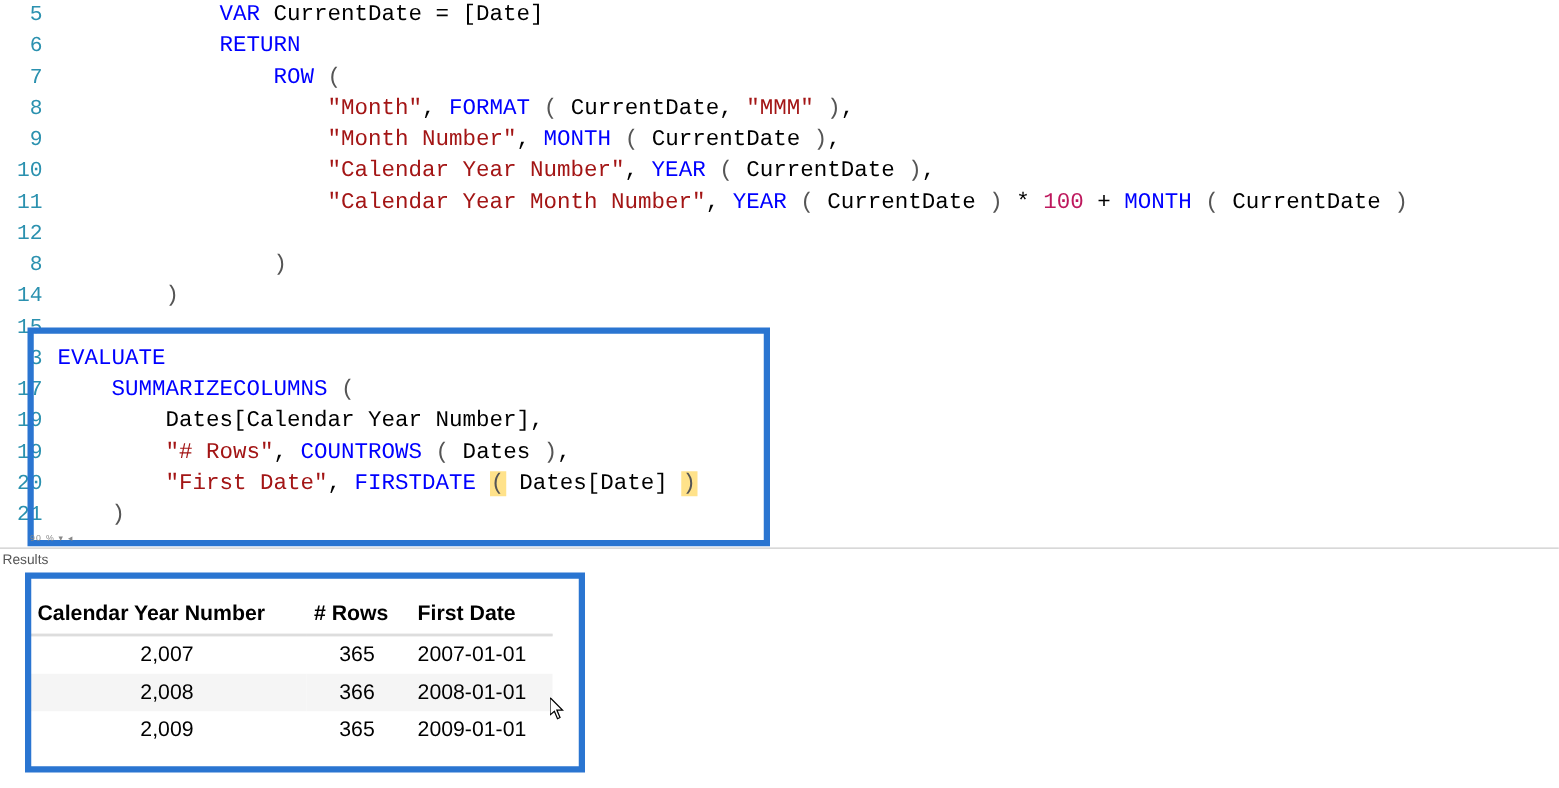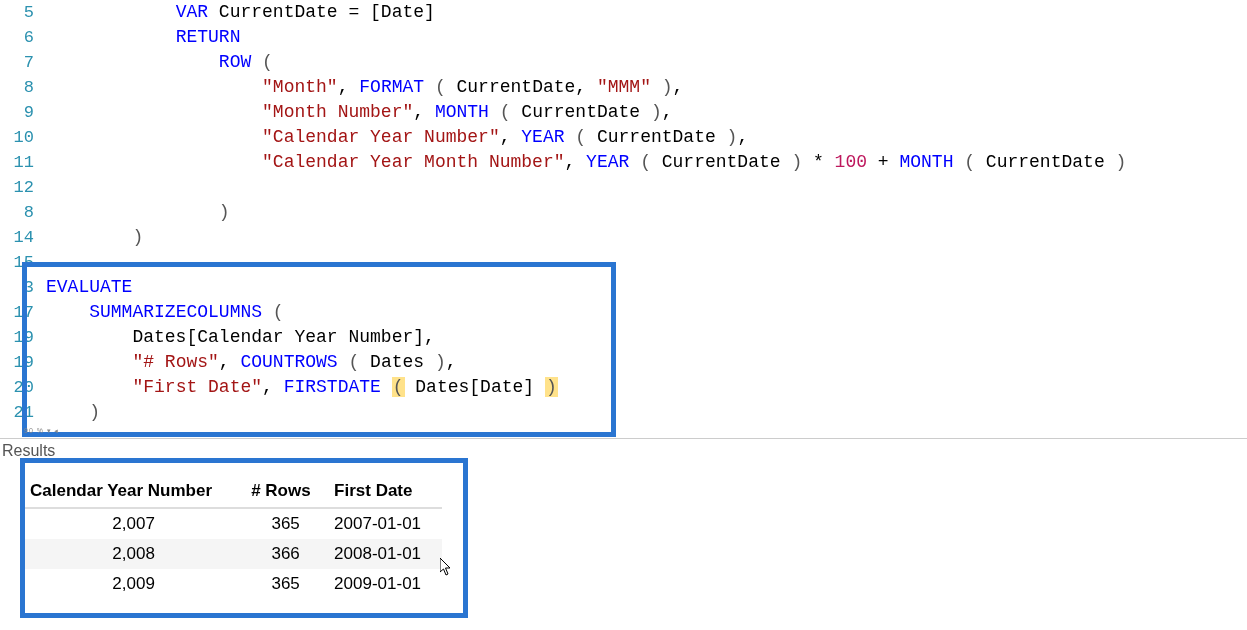--- a/index.html
+++ b/index.html
@@ -56,21 +56,21 @@
     letter-spacing:1px;
   }
   .editor-sep {
     position:absolute;
     left:0; right:0; top:438px;
     border-top:1px solid #ccc;
   }
   .results-label {
     position:absolute;
     left:2px; top:442px;
-    font-size:16px;
+    font-size:11px;
     font-family: "Segoe UI", Tahoma, sans-serif;
     color:#555;
   }
   .results {
     position:absolute;
     left:24px; top:475px;
     font-family: "Segoe UI", Tahoma, sans-serif;
     font-size: 17px;
   }
   .results table {

